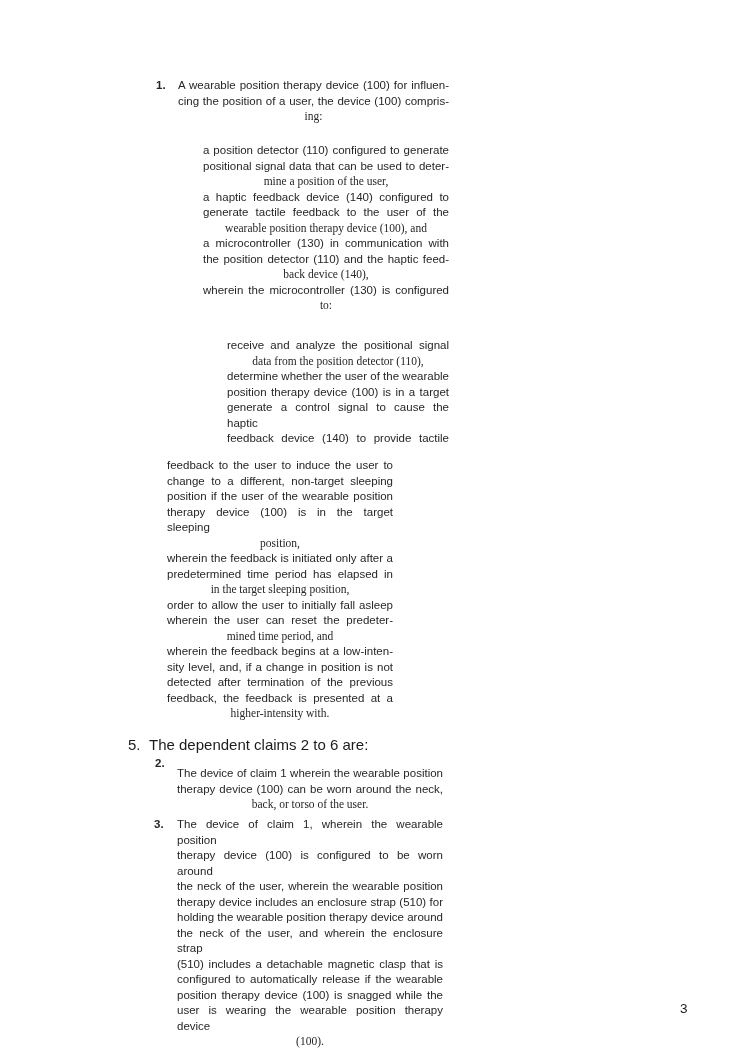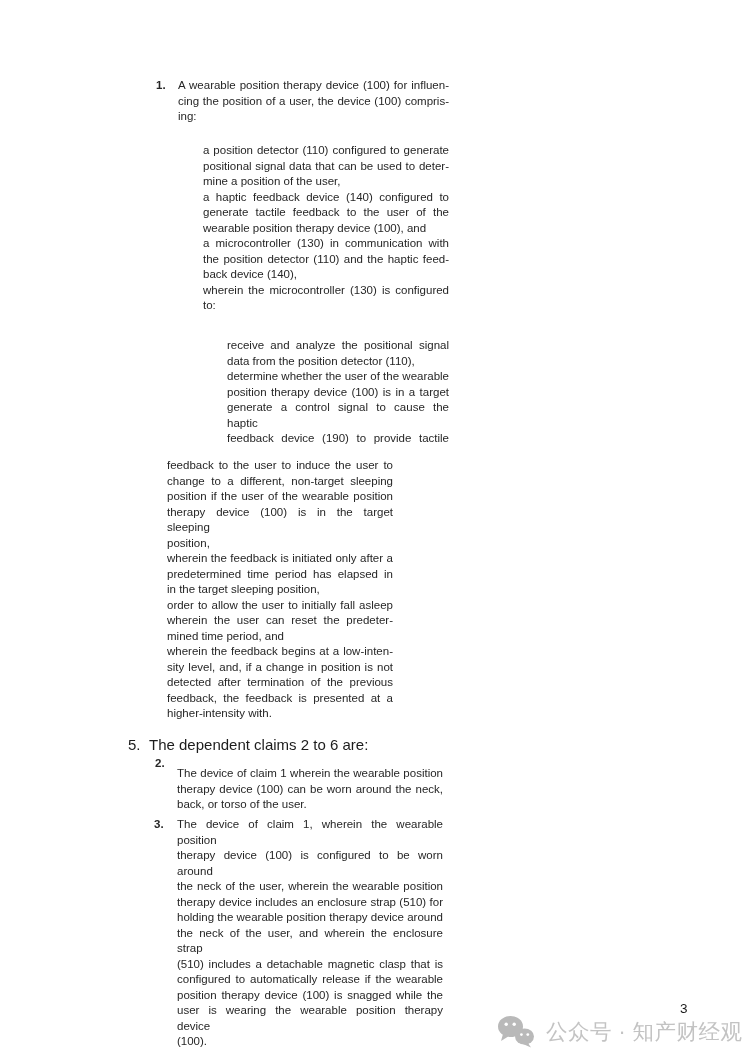--- a/index.html
+++ b/index.html
@@ -23,21 +23,21 @@
   }
   .num {
     font-weight: 700;
   }
   .line { width: 100%; }
   .jl {
     text-align: justify;
     text-align-last: justify;
     text-justify: inter-word;
   }
-  .ll { text-align: left; }
+  .ll { text-align: center; font-family: Liberation Serif, serif; }
 
   #c1-num   { left: 156px; top: 78px;  width: 20px; }
   #c1-intro { left: 178px; top: 78px;  width: 271px; }
   #c1-l2    { left: 203px; top: 143px; width: 246px; }
   #c1-l3    { left: 227px; top: 330px; width: 222px; margin-top: 8px; }
   #c1-cont  { left: 167px; top: 458px; width: 226px; }
 
   #heading {
     left: 128px; top: 735px;
     font-size: 15px; line-height: 19px;
@@ -96,21 +96,21 @@
       <div class="line ll">back device (140),</div>
       <div class="line jl">wherein the microcontroller (130) is configured</div>
       <div class="line ll">to:</div>
     </div>
   <div class="block" id="c1-l3">
       <div class="line jl">receive and analyze the positional signal</div>
       <div class="line ll">data from the position detector (110),</div>
       <div class="line jl">determine whether the user of the wearable</div>
       <div class="line jl">position therapy device (100) is in a target</div>
       <div class="line jl">generate a control signal to cause the haptic</div>
-      <div class="line jl">feedback device (190) to provide tactile</div>
+      <div class="line jl">feedback device (140) to provide tactile</div>
     </div>
   <div class="block" id="c1-cont">
       <div class="line jl">feedback to the user to induce the user to</div>
       <div class="line jl">change to a different, non-target sleeping</div>
       <div class="line jl">position if the user of the wearable position</div>
       <div class="line jl">therapy device (100) is in the target sleeping</div>
       <div class="line ll">position,</div>
       <div class="line jl">wherein the feedback is initiated only after a</div>
       <div class="line jl">predetermined time period has elapsed in</div>
       <div class="line ll">in the target sleeping position,</div>
@@ -146,33 +146,14 @@
       <div class="line jl">the neck of the user, and wherein the enclosure strap</div>
       <div class="line jl">(510) includes a detachable magnetic clasp that is</div>
       <div class="line jl">configured to automatically release if the wearable</div>
       <div class="line jl">position therapy device (100) is snagged while the</div>
       <div class="line jl">user is wearing the wearable position therapy device</div>
       <div class="line ll">(100).</div>
     </div>
 
   <div id="page-number">3</div>
 
-  <div id="watermark">
-    <span>
-      <svg width="38" height="33" viewBox="0 0 38 33">
-        <g fill="#b9b9b9">
-          <ellipse cx="13.5" cy="11.5" rx="12.5" ry="10.5"></ellipse>
-          <path d="M6 19 L4 26 L12 21 Z"></path>
-          <ellipse cx="27.5" cy="21.5" rx="9.5" ry="8"></ellipse>
-          <path d="M31 28 L34 32.5 L26 29 Z"></path>
-        </g>
-        <g fill="#ffffff">
-          <circle cx="9.2" cy="9.2" r="1.7"></circle>
-          <circle cx="17.2" cy="9.2" r="1.7"></circle>
-          <circle cx="24.4" cy="19.6" r="1.4"></circle>
-          <circle cx="30.8" cy="19.6" r="1.4"></circle>
-        </g>
-      </svg>
-    </span>
-    <span class="wm-text">公众号 · 知产财经观</span>
-  </div>
 
 </div>
 
 </body></html>

